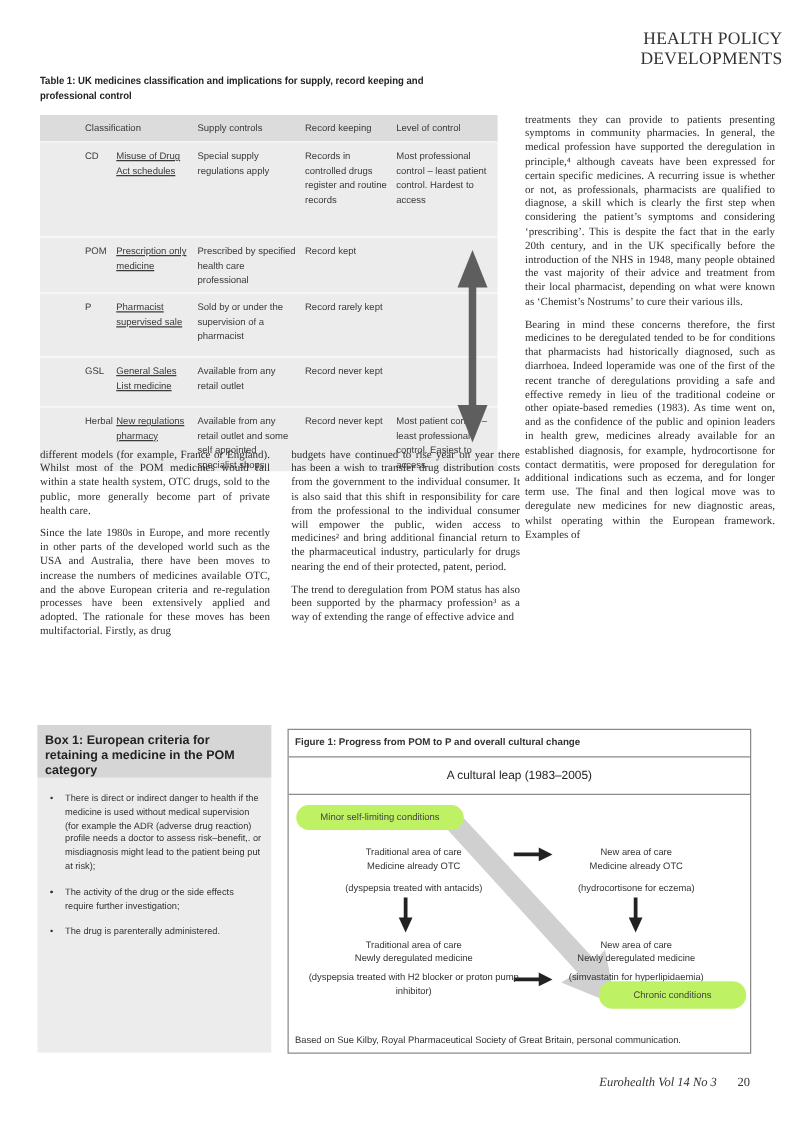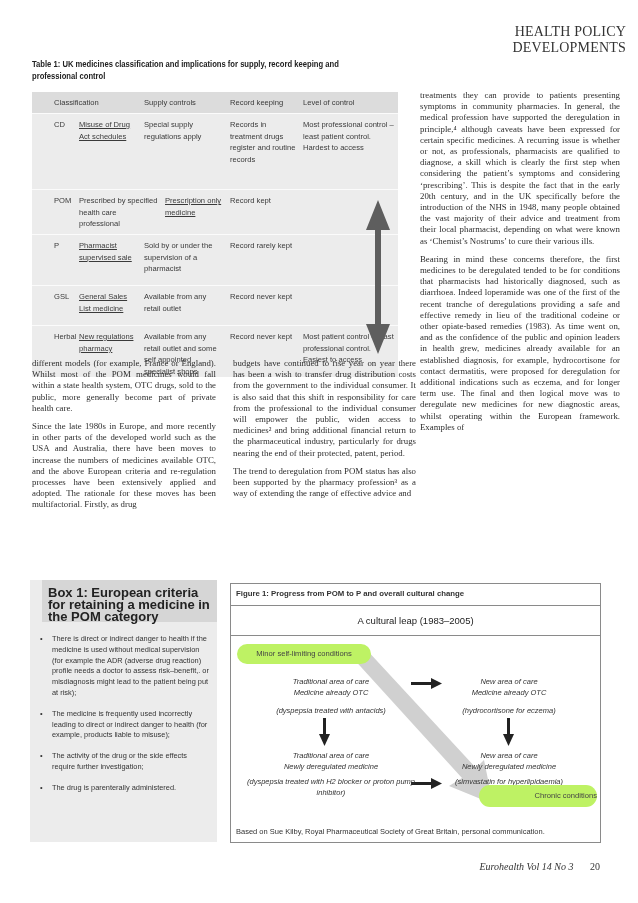--- a/index.html
+++ b/index.html
@@ -19,21 +19,21 @@
     transform: scaleX(0.92); transform-origin: left top;
   }
   .t1 {
     position: absolute; left: 32px; top: 92px; width: 366px;
     background: #ececec; font-family: "Liberation Sans", sans-serif;
     font-size: 7.6px; color: #3a3a3a; line-height: 11.5px;
   }
   .t1-row { display: flex; border-bottom: 1px solid #fbfbfb; }
   .t1-head { background: #dcdcdc; height: 22px; align-items: center; }
   .t1-cell { padding: 5px 3px; }
-  .c1 { width: 44px; padding-left: 22px; }
+  .c1 { width: 44px; padding-left: 22px; margin-left: 14px; }
   .c2 { width: 65px; text-decoration: underline; }
   .c3 { width: 86px; }
   .c4 { width: 73px; }
   .c5 { flex: 1; }
   .t1-head .c1 { width: 109px; }
   .t1-body { position: relative; }
   .r-cd { height: 76px; }
   .r-pom { height: 45px; }
   .r-p { height: 51px; }
   .r-gsl { height: 40px; }
@@ -50,21 +50,21 @@
   .col-left { left: 32px; top: 358px; width: 184px; }
   .col-mid { left: 233px; top: 358px; width: 183px; }
 
   
   .box1 {
     position: absolute; left: 30px; top: 580px; width: 187px; height: 262px;
     background: #ececec; font-family: "Liberation Sans", sans-serif;
   }
   .box1-title {
     background: #d6d6d6; padding: 7px 6px; height: 42px;
-    font-weight: bold; font-size: 13px; line-height: 12px; color: #222; margin-left: 12px;
+    font-weight: bold; font-size: 10px; line-height: 12px; color: #222;
   }
   .box1-list { list-style: none; padding: 12px 8px 0 10px; }
   .box1-list li {
     position: relative; padding-left: 12px; margin-bottom: 10px;
     font-size: 7.4px; line-height: 10.8px; color: #333;
   }
   .box1-list li .bullet { position: absolute; left: 0; top: 0; }
 
   
   .fig1 {
@@ -79,22 +79,22 @@
     height: 30px; border-bottom: 1px solid #8a8a8a; text-align: center;
     font-size: 9.5px; line-height: 29px; color: #222;
   }
   .fig1-body { position: relative; height: 180px; }
   .fig-svg { position: absolute; left: 0; top: 0; }
   .pill {
     position: absolute; background: #bef264; border-radius: 12px;
     font-size: 7.6px; text-align: center; line-height: 20px; color: #444;
   }
   .pill-minor { left: 6px; top: 8px; width: 134px; height: 20px; }
-  .pill-chronic { left: 248px; top: 149px; width: 118px; height: 22px; line-height: 22px; text-align: right; }
-  .ftext { position: absolute; text-align: center; font-size: 7.5px; line-height: 11px; color: #333; font-style: italic; }
+  .pill-chronic { left: 248px; top: 149px; width: 118px; height: 22px; line-height: 22px; }
+  .ftext { position: absolute; text-align: center; font-size: 7.5px; line-height: 11px; color: #333; }
   .ft-trad1 { left: 20px; top: 40px; width: 160px; }
   .ft-trad1-ex { left: 10px; top: 69px; width: 180px; }
   .ft-new1 { left: 198px; top: 40px; width: 160px; }
   .ft-new1-ex { left: 198px; top: 69px; width: 160px; }
   .ft-trad2 { left: 20px; top: 114px; width: 160px; }
   .ft-trad2-ex { left: 10px; top: 140px; width: 180px; }
   .ft-new2 { left: 198px; top: 114px; width: 160px; }
   .ft-new2-ex { left: 198px; top: 140px; width: 160px; }
   .fig1-source {
     position: absolute; left: 5px; bottom: 6px; font-size: 7.5px; color: #333;
@@ -117,27 +117,27 @@
     <div class="t1-cell c1">Classification</div>
     <div class="t1-cell c3">Supply controls</div>
     <div class="t1-cell c4">Record keeping</div>
     <div class="t1-cell c5">Level of control</div>
   </div>
   <div class="t1-body">
     <div class="t1-row r-cd">
       <div class="t1-cell c1">CD</div>
       <div class="t1-cell c2">Misuse of Drug Act schedules</div>
       <div class="t1-cell c3">Special supply regulations apply</div>
-      <div class="t1-cell c4">Records in treatment drugs register and routine records</div>
+      <div class="t1-cell c4">Records in controlled drugs register and routine records</div>
       <div class="t1-cell c5">Most professional control – least patient control. Hardest to access</div>
     </div>
     <div class="t1-row r-pom" style="border-bottom-color:#fbfbfb;">
       <div class="t1-cell c1">POM</div>
+      <div class="t1-cell c2">Prescription only medicine</div>
       <div class="t1-cell c3">Prescribed by specified health care professional</div>
-      <div class="t1-cell c2">Prescription only medicine</div>
       <div class="t1-cell c4">Record kept</div>
       <div class="t1-cell c5"></div>
     </div>
     <div class="t1-row r-p">
       <div class="t1-cell c1">P</div>
       <div class="t1-cell c2">Pharmacist supervised sale</div>
       <div class="t1-cell c3">Sold by or under the supervision of a pharmacist</div>
       <div class="t1-cell c4">Record rarely kept</div>
       <div class="t1-cell c5"></div>
     </div>
@@ -175,21 +175,21 @@
 
 <div class="col col-mid">
   <p>budgets have continued to rise year on year there has been a wish to transfer drug distribution costs from the government to the individual consumer. It is also said that this shift in responsibility for care from the professional to the individual consumer will empower the public, widen access to medicines² and bring additional financial return to the pharmaceutical industry, particularly for drugs nearing the end of their protected, patent, period.</p>
   <p>The trend to deregulation from POM status has also been supported by the pharmacy profession³ as a way of extending the range of effective advice and</p>
 </div>
 
 <div class="box1">
   <div class="box1-title">Box 1: European criteria for retaining a medicine in the POM category</div>
   <ul class="box1-list">
     <li><span class="bullet">•</span><span>There is direct or indirect danger to health if the medicine is used without medical supervision (for example the ADR (adverse drug reaction) profile needs a doctor to assess risk–benefit,. or misdiagnosis might lead to the patient being put at risk);</span></li>
-    <li><span class="bullet">•</span><span>The medicine is frequently used incorrectly leading to direct or indirect danger to health (for example, products liable to misuse);</span></li>
+    <li><span class="bullet">•</span></li>
     <li><span class="bullet">•</span><span>The activity of the drug or the side effects require further investigation;</span></li>
     <li><span class="bullet">•</span><span>The drug is parenterally administered.</span></li>
   </ul>
 </div>
 
 <div class="fig1">
   <div class="fig1-title">Figure 1: Progress from POM to P and overall cultural change</div>
   <div class="fig1-subtitle">A cultural leap (1983–2005)</div>
   <div class="fig1-body">
     <svg class="fig-svg" width="369" height="180" viewBox="0 0 369 180">

